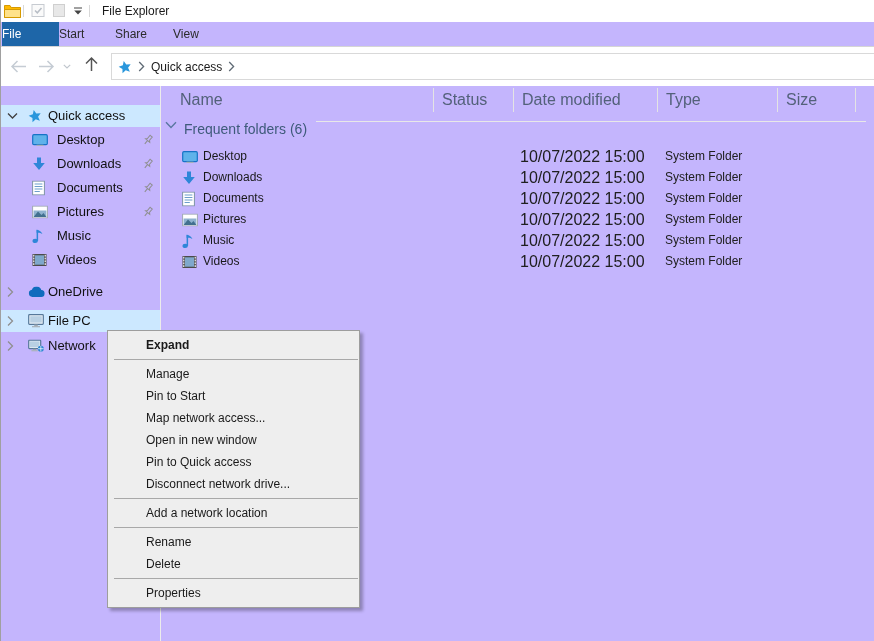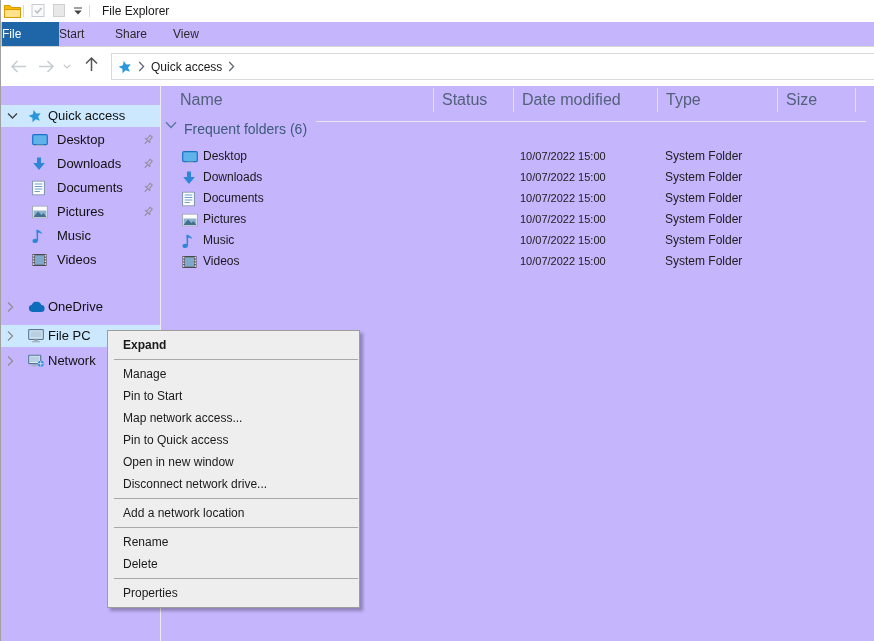--- a/index.html
+++ b/index.html
@@ -39,21 +39,21 @@
 #vsep{position:absolute;left:160px;top:86px;width:1px;bottom:0;background:#ececec}
 #sb-list{position:absolute;left:0;top:19px;right:0}
 .sb-row{position:relative;height:22px;margin-bottom:2px;font-size:13px;color:#111}
 .sb-row.hl{background:#cce8ff}
 .sb-row .chev{position:absolute;left:7px;top:50%;transform:translateY(-50%);display:flex}
 .sb-row .ic{position:absolute;left:28px;top:50%;transform:translateY(-50%);display:flex}
 .sb-row.lvl1 .ic{left:32px}
 .sb-row .lbl{position:absolute;left:48px;top:0;line-height:22px;white-space:nowrap}
 .sb-row.lvl1 .lbl{left:57px}
 .sb-row .pin{position:absolute;left:142px;top:50%;transform:translateY(-50%);display:flex}
-#sb-list .sb-row:nth-child(8){margin-top:25px}
+#sb-list .sb-row:nth-child(8){margin-top:10px}
 #sb-list .sb-row:nth-child(9){margin-top:7px}
 #sb-list .sb-row:nth-child(10){margin-top:3px}
 
 #main{position:absolute;left:161px;top:86px;right:0;bottom:0}
 #colhead{position:absolute;left:0;top:2px;right:0;height:24px;display:flex}
 .hcell{height:24px;line-height:24px;font-size:16px;color:#53617a;border-right:1px solid #e4e4e4;padding-left:8px;white-space:nowrap;overflow:hidden}
 .hcell:nth-child(1){width:273px;padding-left:19px}
 .hcell:nth-child(2){width:80px}
 .hcell:nth-child(3){width:144px}
 .hcell:nth-child(4){width:120px}
@@ -62,25 +62,25 @@
 #ghead1{top:35px}
 #ghead2{top:193px}
 .ghead .gchev{margin-left:4px;display:flex}
 .ghead .gtitle{margin-left:7px;white-space:nowrap}
 .ghead .gcount{margin-left:4px}
 .ghead .rule{flex:1;height:1px;background:#e8e8e8;margin-left:9px;margin-right:8px}
 #rows{position:absolute;left:0;top:60px;right:0}
 .frow{position:relative;height:21px}
 .frow .ic{position:absolute;left:21px;top:50%;transform:translateY(-50%);display:flex}
 .frow .fname{position:absolute;left:42px;line-height:21px;font-size:12px;color:#191919}
-.frow .fdate{position:absolute;left:359px;line-height:21px;font-size:11px;color:#202020}
+.frow .fdate{position:absolute;left:359px;line-height:21px;font-size:16px;color:#202020}
 .frow .ftype{position:absolute;left:504px;line-height:21px;font-size:12px;color:#202020}
 
 #ctxmenu{position:absolute;left:107px;top:330px;width:253px;background:#eeeeee;border:1px solid #9d9d9d;box-shadow:3px 3px 3px rgba(0,0,0,0.28);padding:3px 0;z-index:5}
-.mi{height:22px;line-height:22px;padding-left:15px;font-size:12px;color:#1a1a1a}
+.mi{height:22px;line-height:22px;padding-left:38px;font-size:12px;color:#1a1a1a}
 .mi.bold{font-weight:700}
 .msep{height:0;border-top:1px solid #a8a8a8;margin:3px 1px 3px 6px}
 </style>
 </head>
 <body>
 
 <div id="window">
   <div id="left-border"></div>
 
   <div id="titlebar">
@@ -421,22 +421,22 @@
         </div>
       </div>
   </div>
 
   <div id="ctxmenu">
       <div class="mi bold">Expand</div>
       <div class="msep"></div>
       <div class="mi">Manage</div>
       <div class="mi">Pin to Start</div>
       <div class="mi">Map network access...</div>
+      <div class="mi">Open in new window</div>
       <div class="mi">Pin to Quick access</div>
-      <div class="mi">Open in new window</div>
       <div class="mi">Disconnect network drive...</div>
       <div class="msep"></div>
       <div class="mi">Add a network location</div>
       <div class="msep"></div>
       <div class="mi">Rename</div>
       <div class="mi">Delete</div>
       <div class="msep"></div>
       <div class="mi">Properties</div>
     </div>
 </div>

